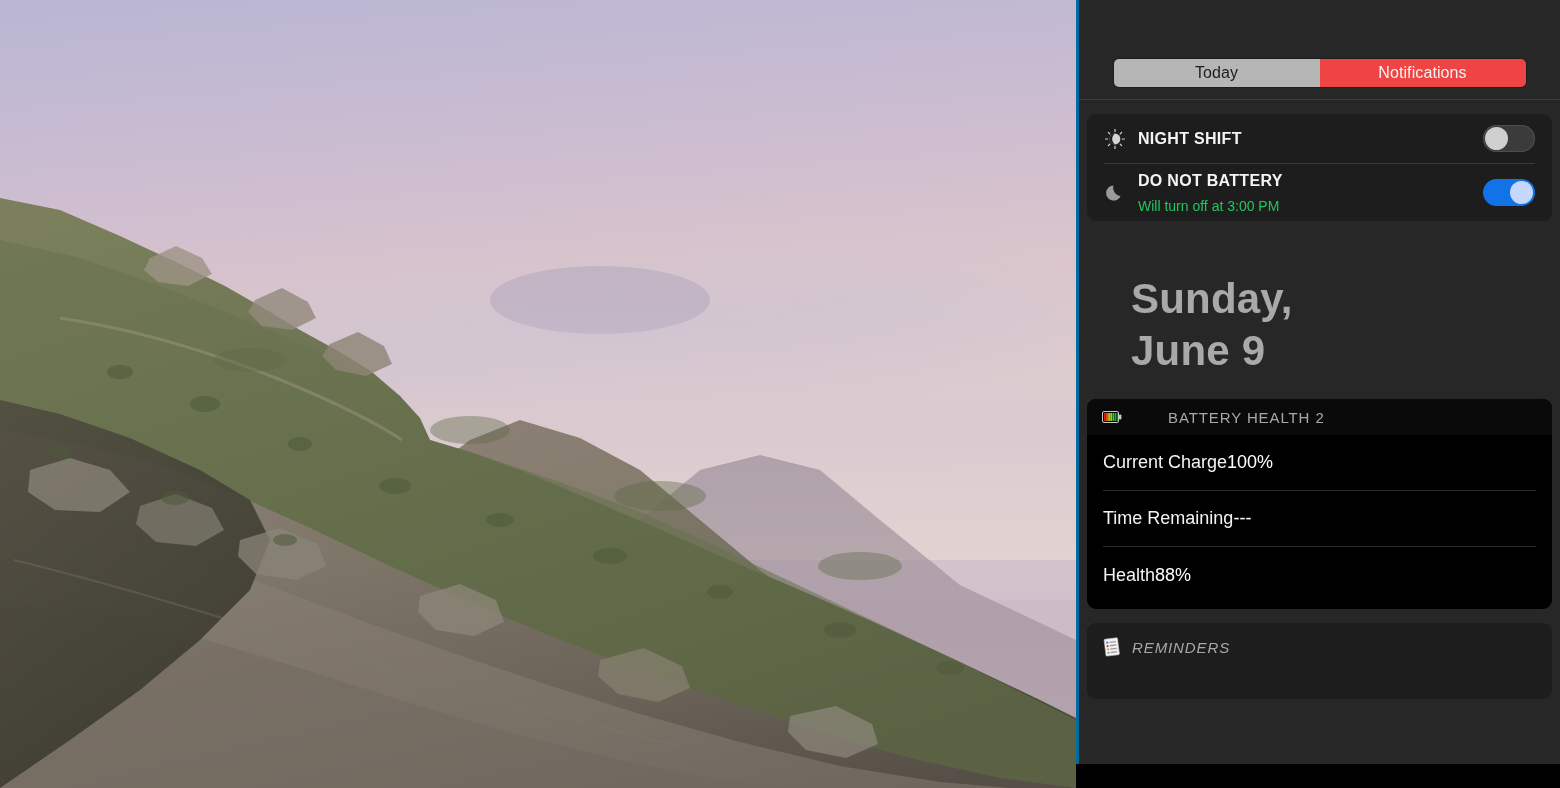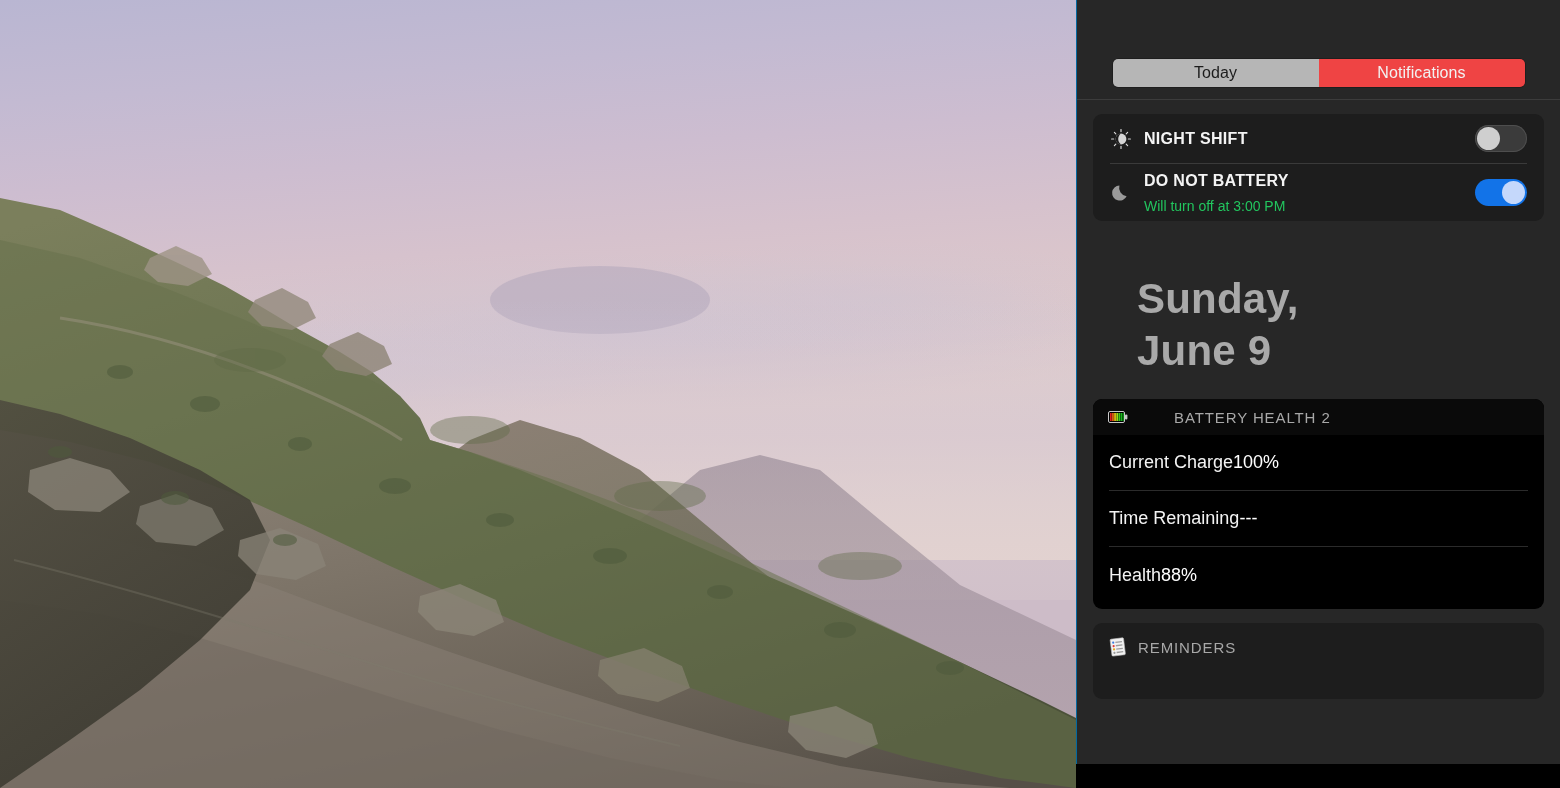--- a/index.html
+++ b/index.html
@@ -15,41 +15,41 @@
   .wallpaper {
     position:absolute; left:0; top:0; width:1076px; height:788px;
     overflow:hidden; background:#cdbcc8;
   }
   .wp-svg { position:absolute; left:0; top:0; width:1076px; height:788px; display:block; }
 
   
   .nc-panel {
     position:absolute; left:1076px; top:0; width:484px; height:764px;
     background:#272727;
-    border-left:1px solid #0369a1;
+    border-left:3px solid #0369a1;
   }
   .nc-header {
     height:100px; width:100%;
     border-bottom:1px solid #3c3c3c;
     display:flex; align-items:flex-end; justify-content:center;
     padding-bottom:12px;
   }
   .segmented {
     display:flex; width:412px; height:28px;
     border-radius:5px; overflow:hidden;
     box-shadow:0 0 0 0.5px rgba(0,0,0,0.45);
   }
   .seg {
     flex:1 1 50%; display:flex; align-items:center; justify-content:center;
     font-size:16px; letter-spacing:0.1px; cursor:default; user-select:none;
   }
   .seg.selected { background:#b6b6b6; color:#1c1c1c; }
   .seg.unselected { background:#ef4444; color:#f2f2f2; }
 
-  .nc-body { padding:0 16px; }
+  .nc-body { padding:0 8px; }
 
   
   .toggle-card {
     margin-top:14px; background:#1d1d1d; border-radius:9px;
     padding:0 0; overflow:hidden;
   }
   .toggle-row {
     display:flex; align-items:center; min-height:49px; padding:0 17px;
     position:relative;
   }
@@ -107,20 +107,21 @@
   .w-label { font-size:18px; color:#f3f3f3; }
   .w-value { font-size:18px; color:#ffffff; }
 
   .reminders-card {
     margin-top:14px; background:#1d1d1d; border-radius:9px;
     overflow:hidden; height:76px;
   }
   .reminders-header {
     display:flex; align-items:center; gap:11px; height:36px; padding:0 15px;
     margin-top:6px;
+    font-style:italic;
   }
   .reminders-title { font-size:15px; color:#a8a8a8; letter-spacing:0.9px; }
 
   .icon-svg { display:block; }
 </style>
 </head>
 <body>
 
 <div class="screen">
 

